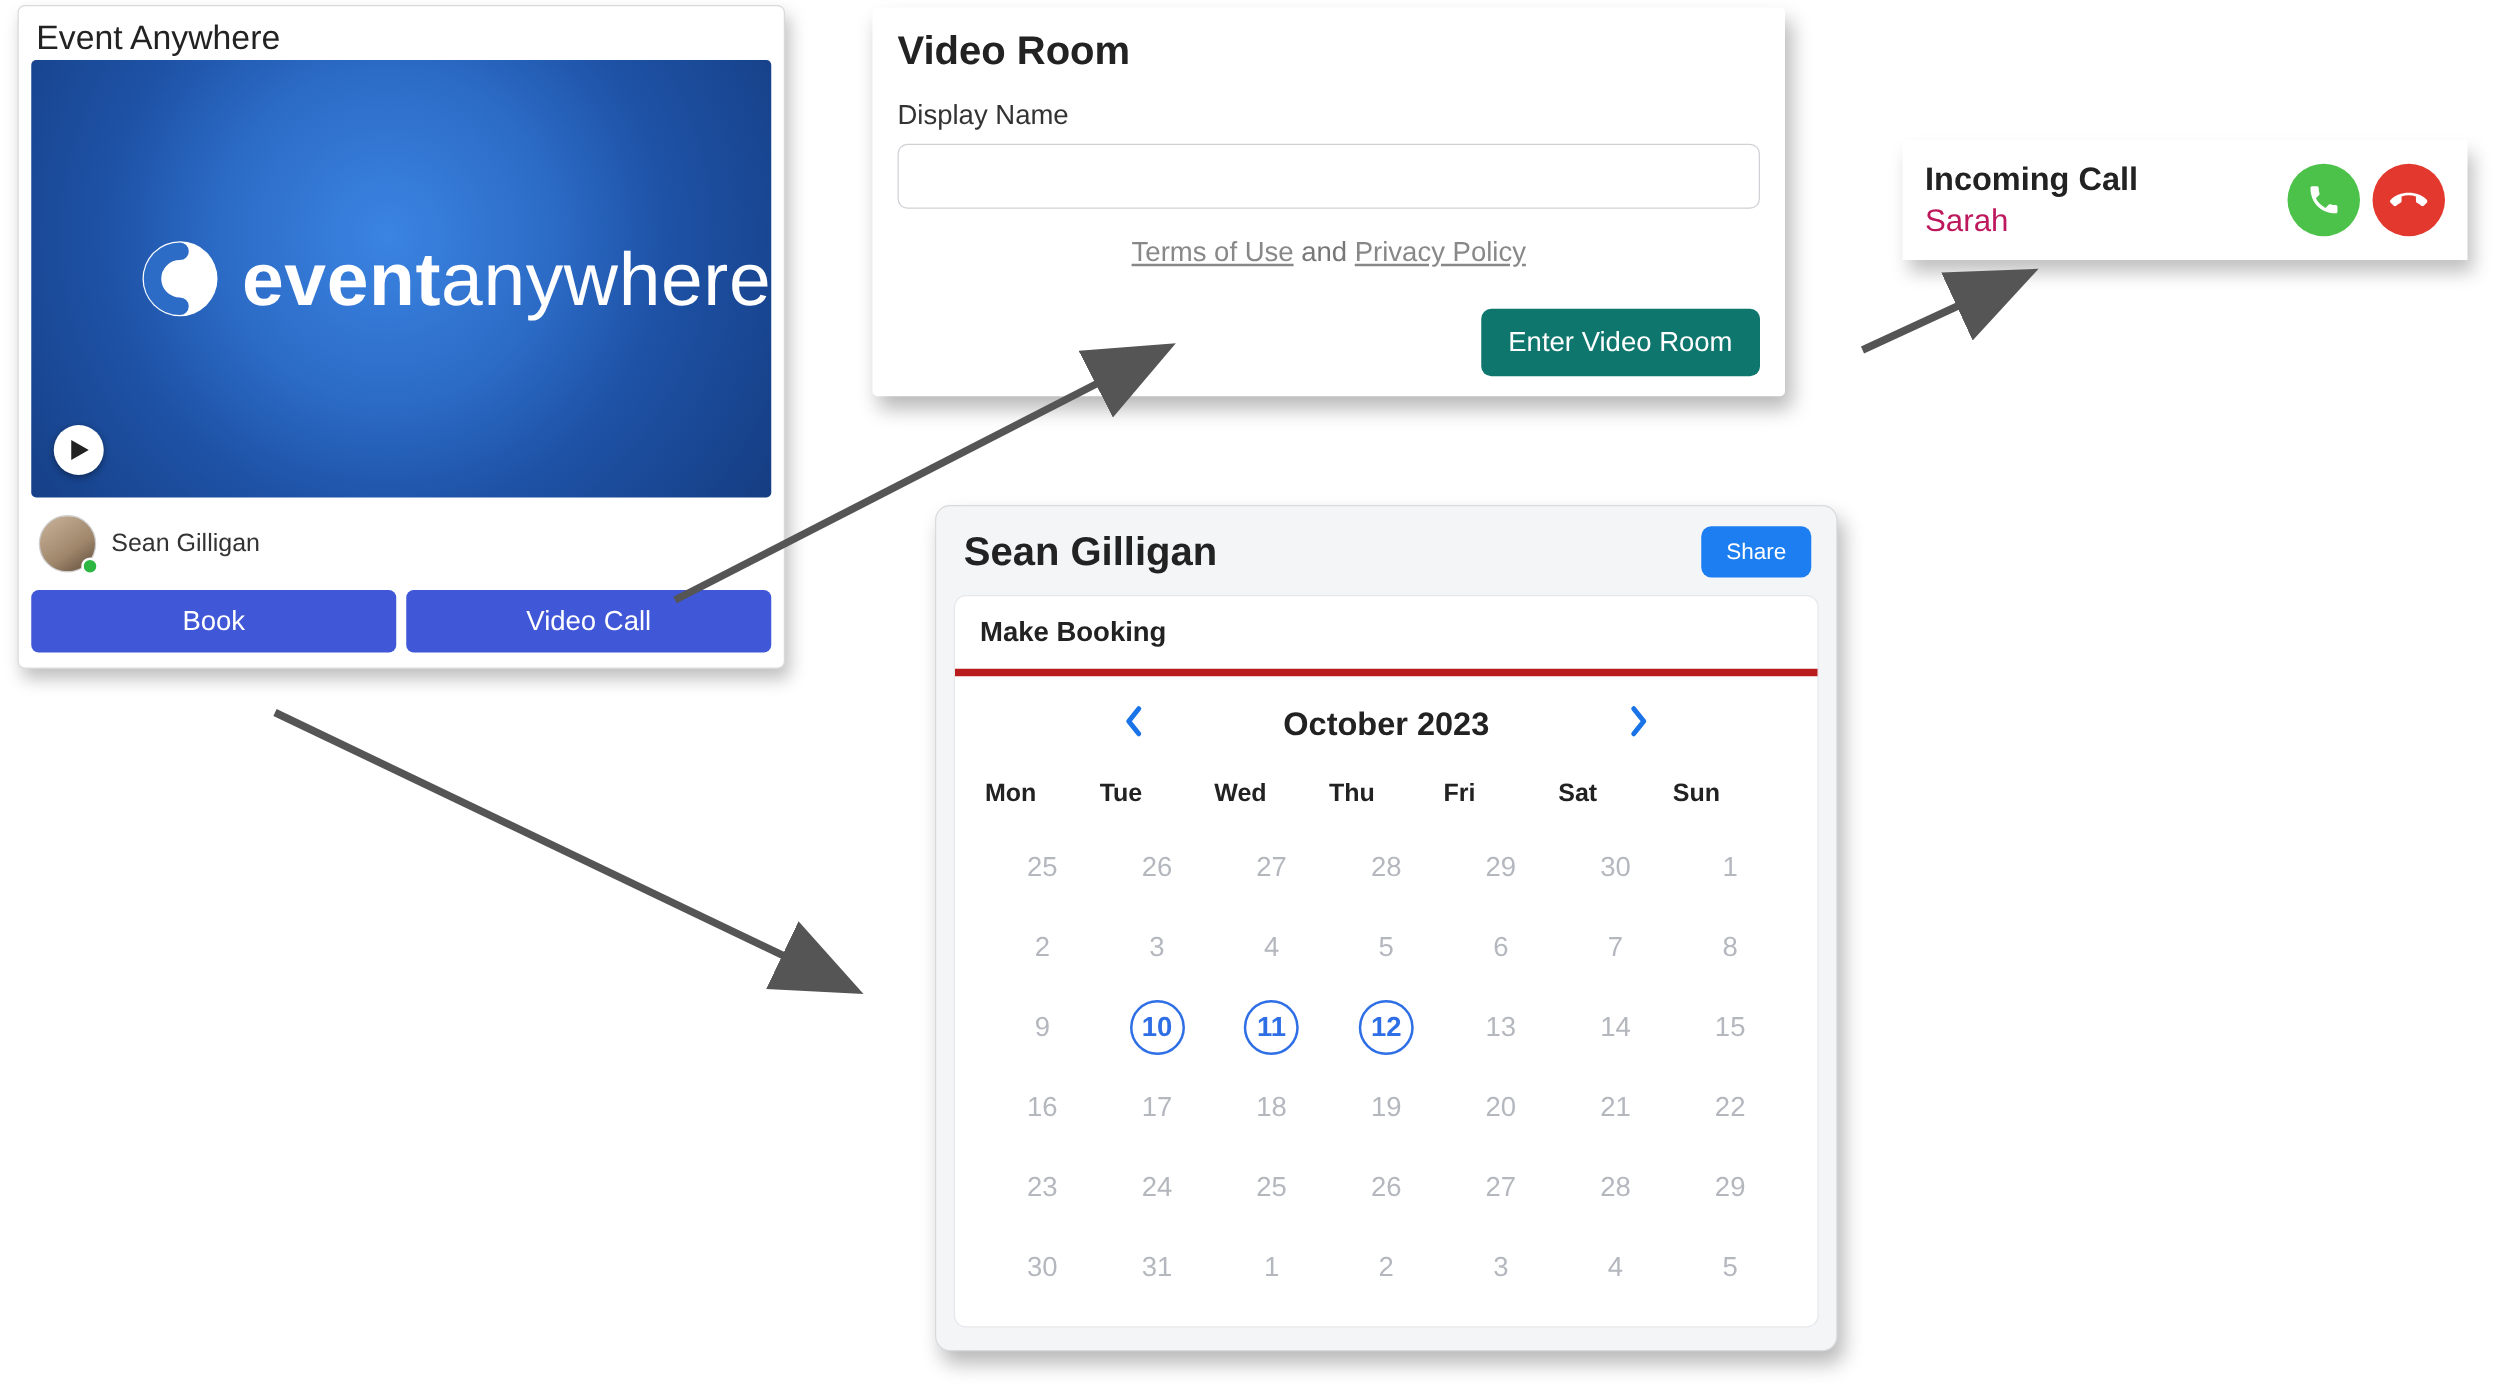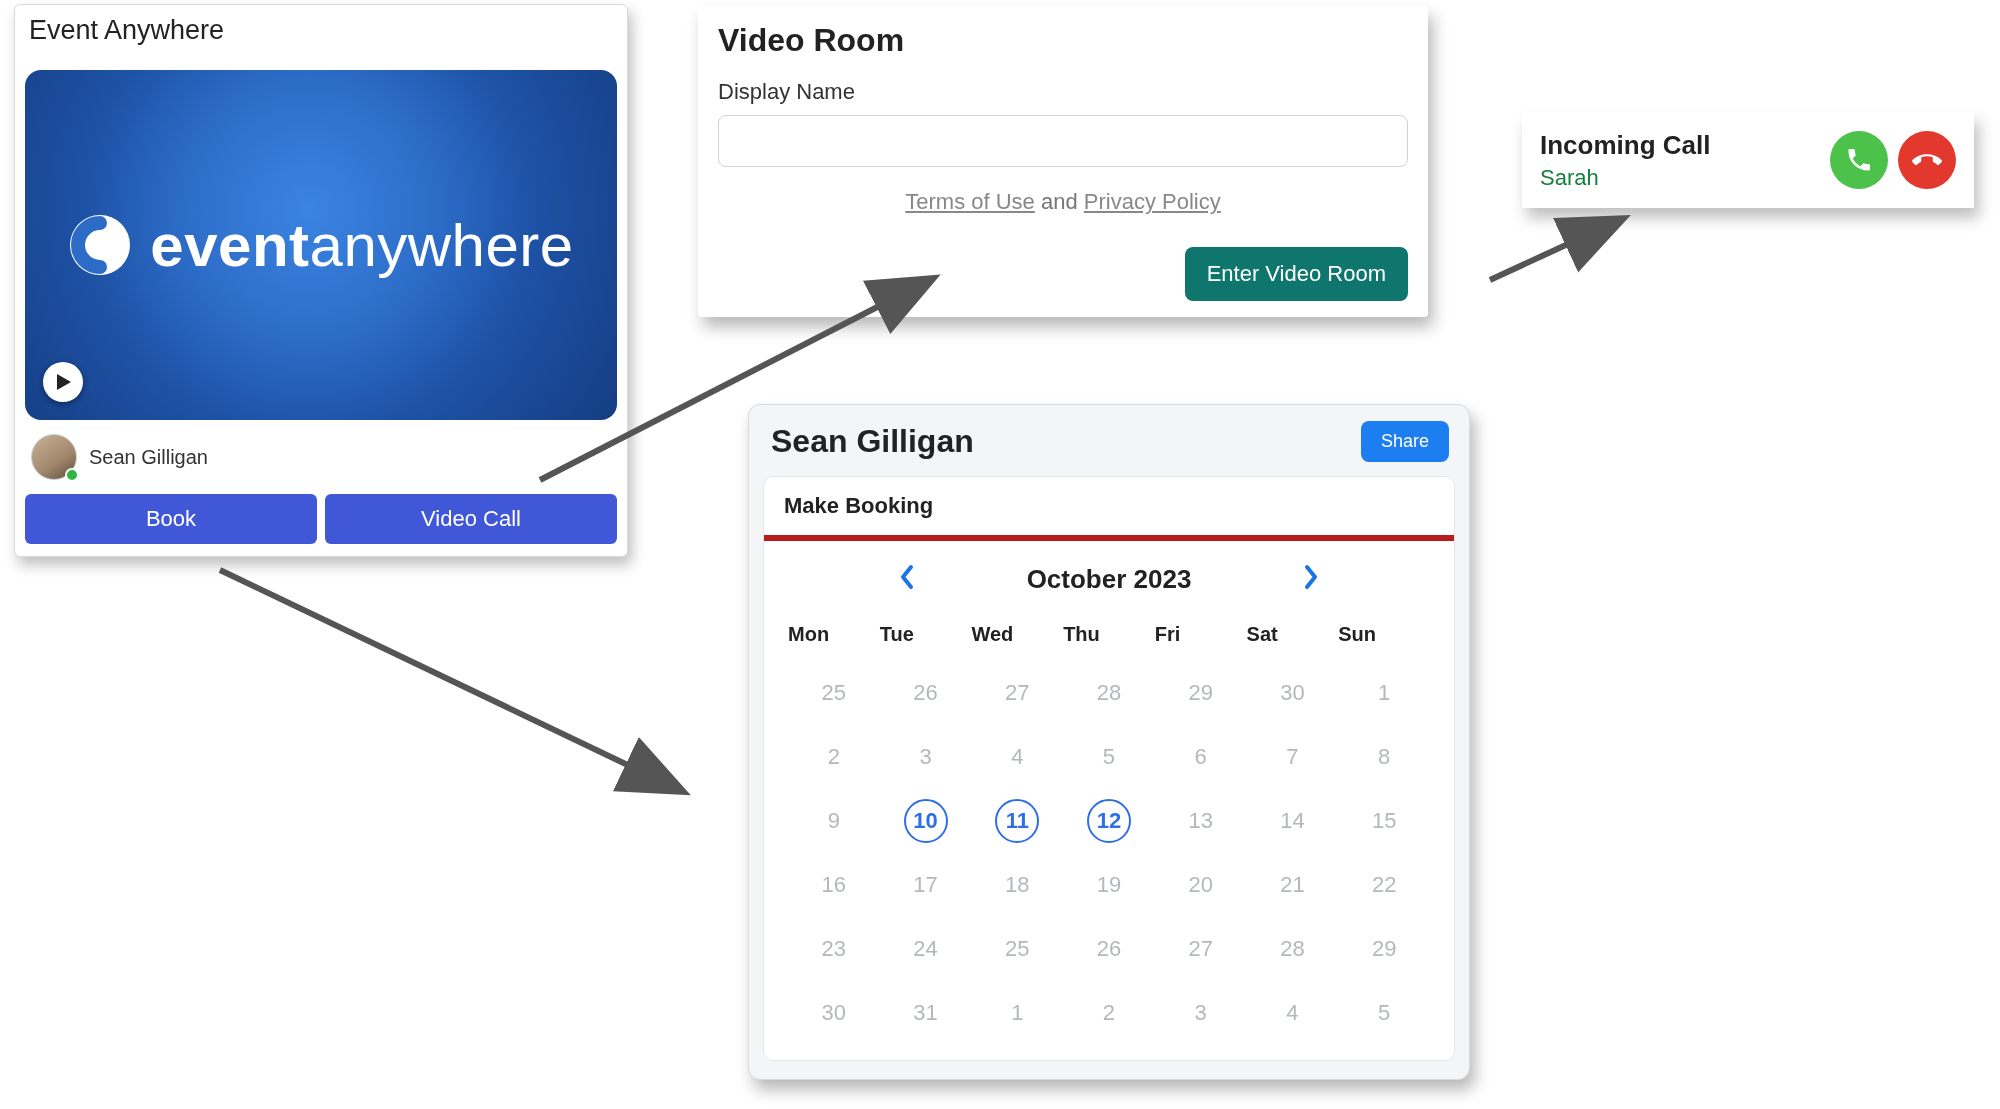--- a/index.html
+++ b/index.html
@@ -20,31 +20,31 @@
       background: #fff;
       border: 1px solid #d9dadc;
       border-radius: 6px;
       box-shadow: 4px 8px 14px rgba(0,0,0,0.25);
       padding: 8px 10px 12px 10px;
     }
     .event-card .title {
       font-size: 27px;
       font-weight: 500;
       color: #222;
-      margin: 2px 0 24px 4px;
+      margin: 2px 0 2px 4px;
     }
     .video-thumb {
       position: relative;
       width: 100%;
       height: 350px;
-      border-radius: 16px;
+      border-radius: 4px;
       background: radial-gradient(circle at 48% 40%, #3b84e2 0%, #2c6cc7 35%, #1e52a6 60%, #153d82 100%);
       display: flex;
       align-items: center;
-      justify-content: center;
+      justify-content: flex-end;
     }
     .video-thumb .logo {
       color: #fff;
       display: flex;
       align-items: center;
       gap: 18px;
     }
     .video-thumb .logo .wordmark {
       font-size: 60px;
       font-weight: 300;
@@ -150,21 +150,21 @@
       width: 452px;
       height: 96px;
       background: #fff;
       box-shadow: 5px 10px 14px rgba(0,0,0,0.25);
       display: flex;
       align-items: center;
       justify-content: space-between;
       padding: 10px 18px;
     }
     .incoming .text .t1 { font-size: 26px; font-weight: 800; color:#222; }
-    .incoming .text .t2 { font-size: 22px; color:#15803d; margin-top:4px; }
+    .incoming .text .t2 { font-size: 25px; color:#be185d; margin-top:4px; }
     .incoming .icons { display: flex; gap: 10px; }
     .call-circle {
       width: 58px; height: 58px; border-radius: 50%;
       display:flex; align-items:center; justify-content:center;
     }
     .call-circle.accept { background:#4cc24a; }
     .call-circle.decline { background:#e2382d; }
 
     
     .booking {

